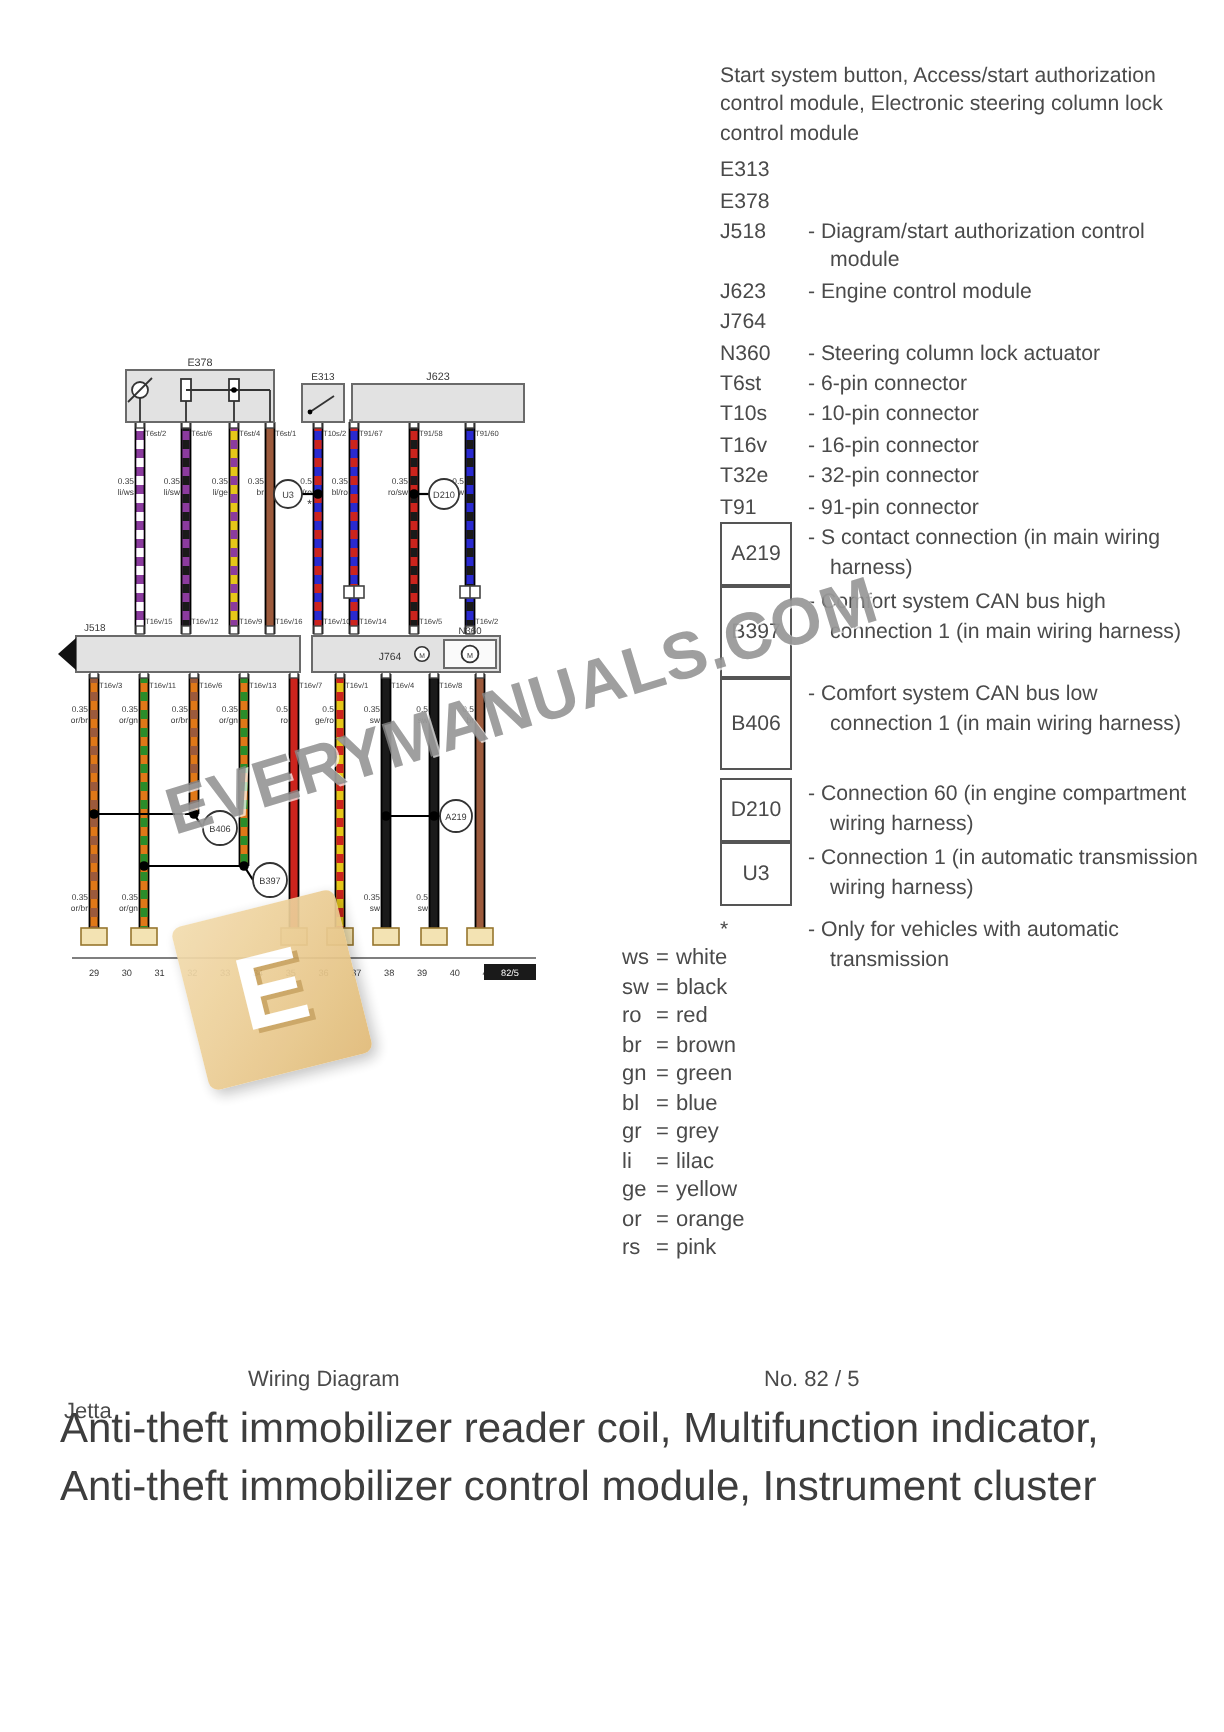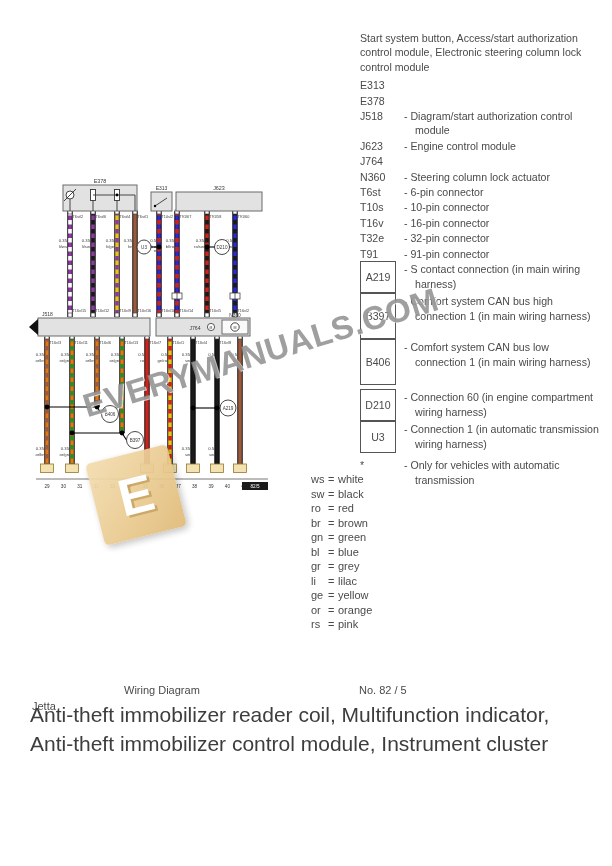--- a/index.html
+++ b/index.html
@@ -17,21 +17,21 @@
   .ldesc{flex:1;padding-left:11px;text-indent:-11px;}
   
   #colorkey{left:311px;top:472px;width:90px;font-size:11px;line-height:14.55px;color:#4a4a4a;}
   .ckrow{display:flex;}
   .ckabbr{width:17px;}
   .ckeq{width:10px;}
   
   #meta{left:0;top:684px;width:612px;font-size:11px;color:#4a4a4a;}
   #meta .m1{left:32px;top:16px;}
   #meta .m2{left:124px;top:0;}
-  #meta .m3{left:359px;top:0;}
+  #meta .m3{left:382px;top:0;}
   #doc-title{left:30px;top:701px;width:565px;font-size:21px;line-height:1.37;color:#3d3d3d;}
   
   #wm-text{left:84px;top:388px;width:360px;font-size:33px;font-weight:bold;color:rgba(135,135,135,0.8);
            letter-spacing:0.5px;transform:rotate(-17deg);transform-origin:left center;
            text-shadow:1px 1px 0 rgba(255,255,255,0.7);pointer-events:none;white-space:nowrap;}
   #wm-logo{left:94px;top:453px;width:84px;height:84px;transform:rotate(-14deg);
            background:linear-gradient(135deg,#f3ddb0 0%,#e9c98e 60%,#e0ba77 100%);
            border-radius:5px;box-shadow:2px 3px 7px rgba(0,0,0,0.25);
            display:flex;align-items:center;justify-content:center;opacity:0.93;pointer-events:none;}
   #wm-logo span{font-size:52px;font-weight:bold;color:#ffffff;text-shadow:2.5px 2.5px 0 #c9a25e;}

